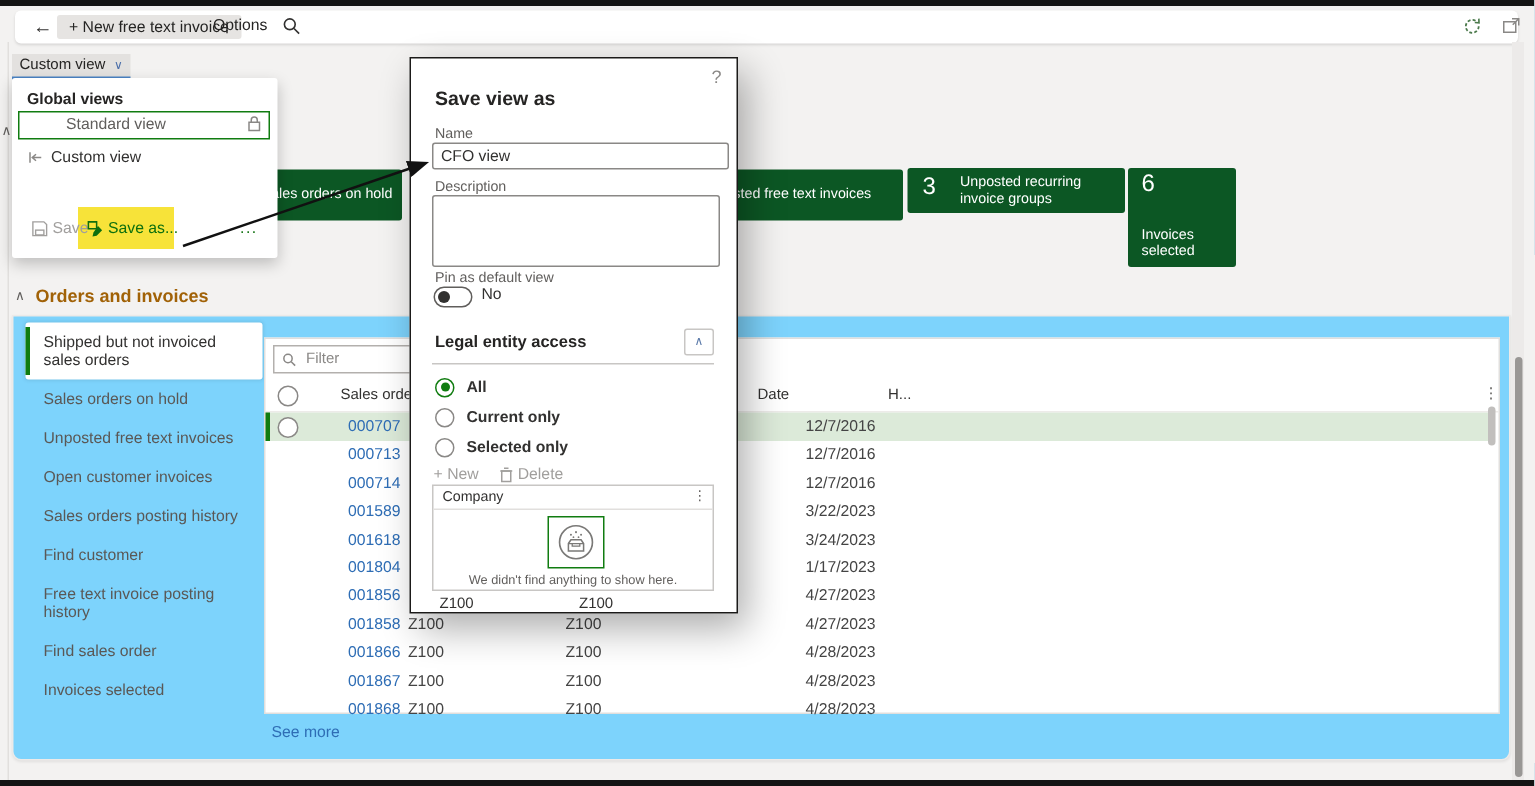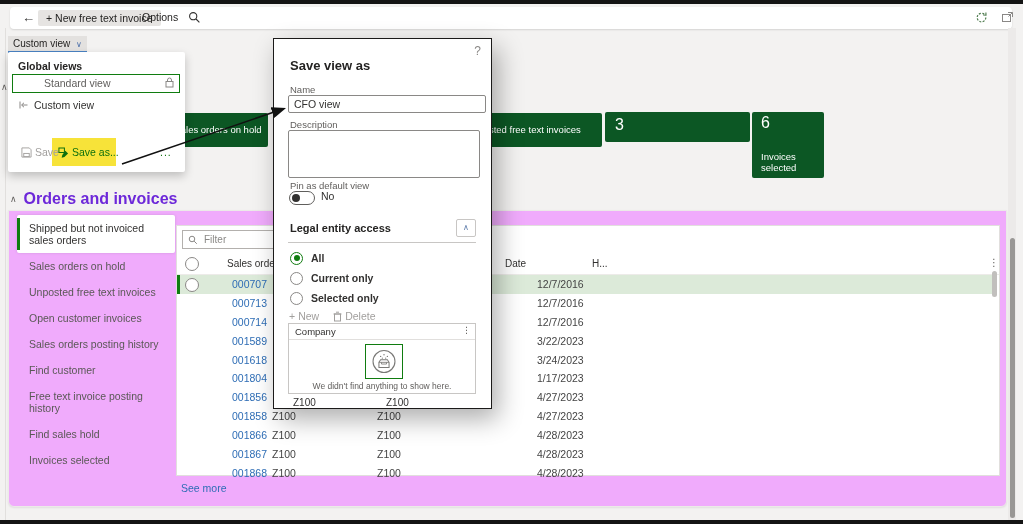--- a/index.html
+++ b/index.html
@@ -53,24 +53,24 @@
   .t3 .cnt{left:10px;top:4px;}
   .t3 .lb{left:35px;top:4px;width:102px;}
   .t4{left:752px;top:112px;width:72px;height:66px;}
   .t4 .cnt{left:9px;top:2px;}
   .t4 .lb{left:9px;bottom:5px;width:55px;}
 
   .chev{color:#605e5c;font-size:9px;}
 
   
   .sect{position:absolute;left:10px;top:190px;display:flex;gap:7px;align-items:center;}
-  .sect .ttl{font-weight:bold;font-size:16px;color:#6d28d9;}
-
-  
-  .card{position:absolute;left:8px;top:210px;width:997px;height:295px;background:#f0abfc;
+  .sect .ttl{font-weight:bold;font-size:12px;color:#a16207;}
+
+  
+  .card{position:absolute;left:8px;top:210px;width:997px;height:295px;background:#7dd3fc;
     border:1px solid #eceae8;border-radius:0 0 6px 6px;box-shadow:0 1px 2px rgba(0,0,0,.08);}
   .nav{position:absolute;left:8px;top:4px;width:158px;}
   .nav-item{position:relative;width:140px;padding:7px 6px 7px 12px;color:#5a5856;line-height:12px;cursor:pointer;}
   .nav-item.selected{background:#fff;color:#323130;border-radius:2px;box-shadow:0 0 3px rgba(0,0,0,.12);}
   .nav-item.selected::before{content:"";position:absolute;left:0;top:3px;bottom:3px;width:3px;background:#107c10;}
 
   
   .table{position:absolute;left:167px;top:14px;width:822px;height:249px;background:#fff;border:1px solid #e1dfdd;}
   .filter{position:absolute;left:5px;top:4px;width:200px;height:19px;border:1px solid #b3b0ad;background:#fff;
     display:flex;align-items:center;gap:4px;padding:0 5px;box-sizing:border-box;}
@@ -174,20 +174,21 @@
   <span class="chev abs" style="left:1px;top:82px;">∧</span>
 
   <div class="tile t1">
     <span class="lb">Sales orders on hold</span>
   </div>
   <div class="tile t2">
     <span class="lb">Unposted free text invoices</span>
   </div>
   <div class="tile t3">
     <span class="cnt">3</span>
+    <span class="lb">Unposted recurring invoice groups</span>
   </div>
   <div class="tile t4">
     <span class="cnt">6</span>
     <span class="lb">Invoices selected</span>
   </div>
 
   <div class="panel">
     <span class="gv">Global views</span>
     <div class="std-row">
       <span class="lbl">Standard view</span>
@@ -251,21 +252,21 @@
 
         <div class="nav-item">
           <span>Find customer</span>
         </div>
 
         <div class="nav-item">
           <span>Free text invoice posting history</span>
         </div>
 
         <div class="nav-item">
-          <span>Find sales hold</span>
+          <span>Find sales order</span>
         </div>
 
         <div class="nav-item">
           <span>Invoices selected</span>
         </div>
       </div>
 
     <div class="table">
       <div class="filter">
         <svg width="10" height="10" viewBox="0 0 13 13">

